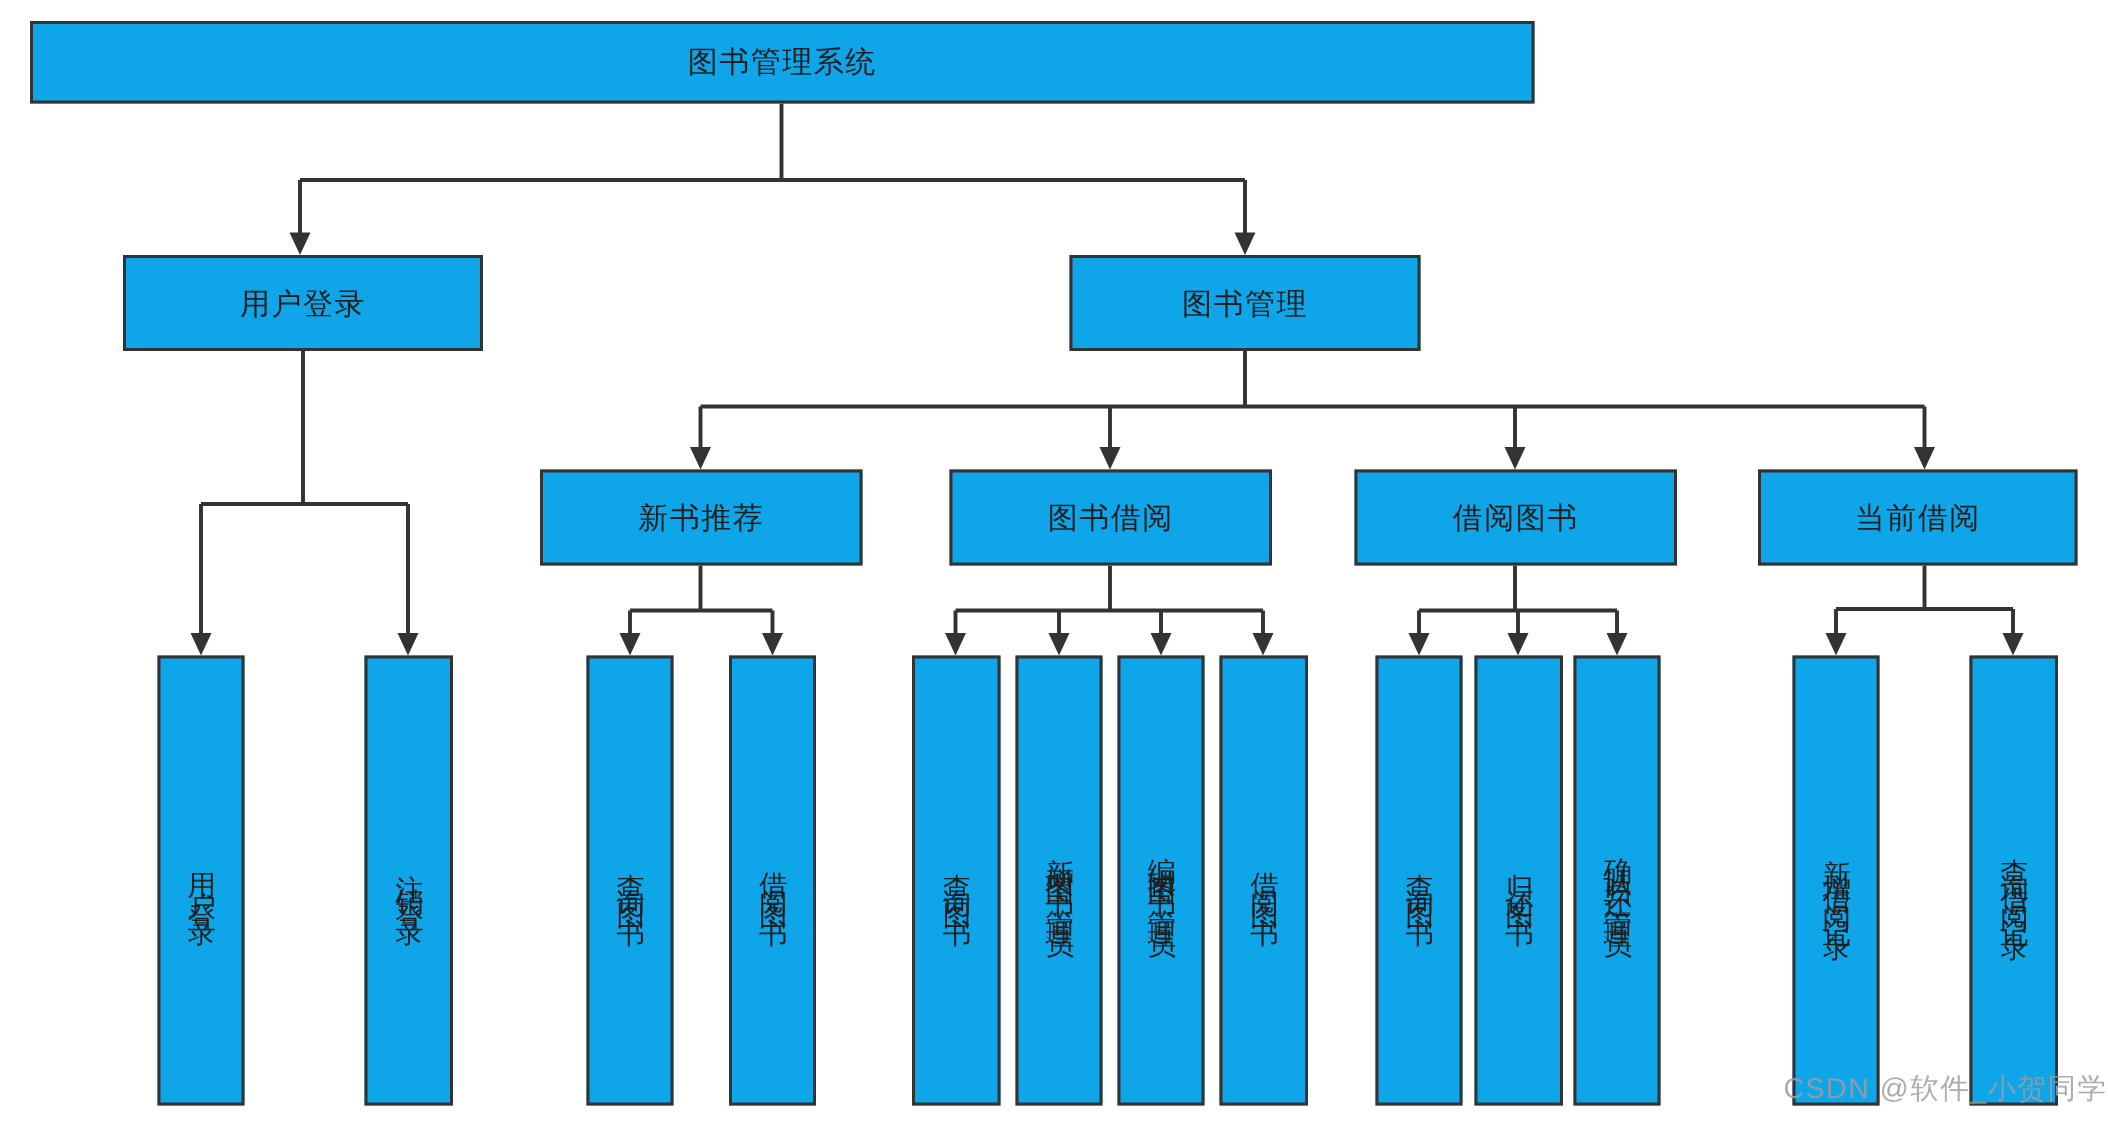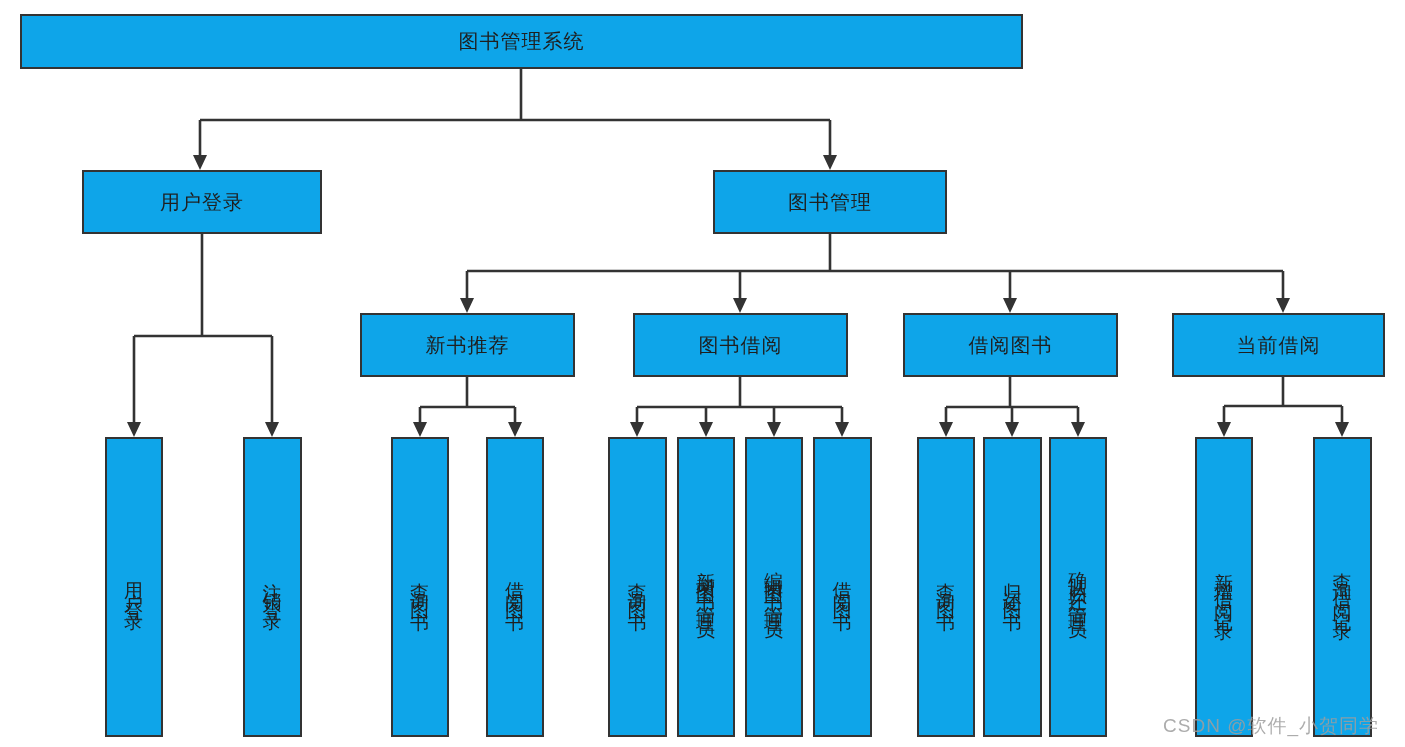--- a/index.html
+++ b/index.html
@@ -47,21 +47,21 @@
     text-orientation: mixed;
     font-size: 19px;
     letter-spacing: 10px;
     line-height: 1;
   }
   .box.leaf.long span {
     letter-spacing: 7px;
   }
   .watermark {
     position: absolute;
-    right: 26px;
+    right: 0;
     bottom: 8px;
     font-size: 19px;
     color: rgba(158, 158, 158, 0.85);
     letter-spacing: 1px;
     white-space: nowrap;
     z-index: 10;
     pointer-events: none;
   }
 </style>
 </head>

